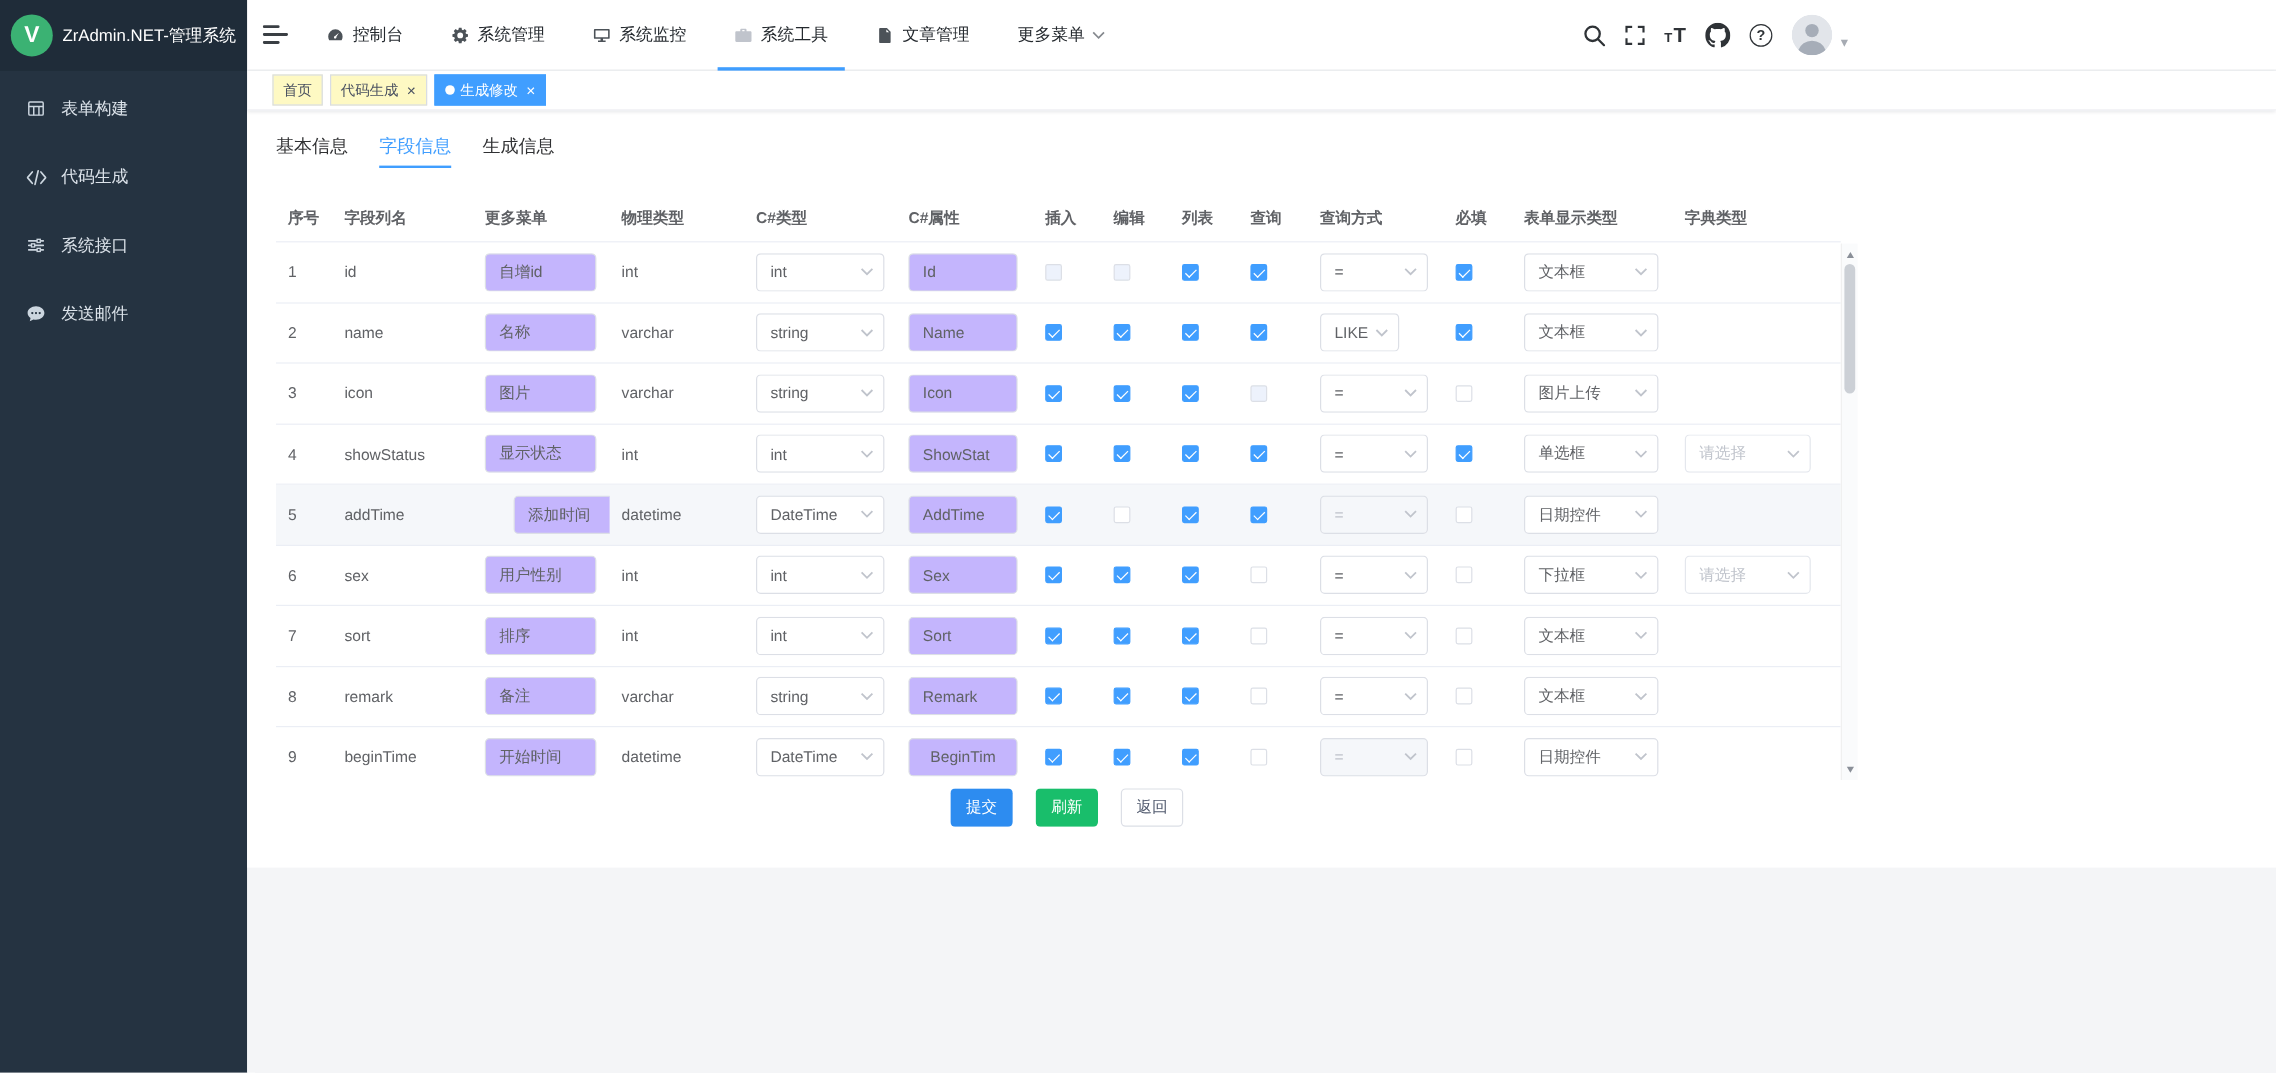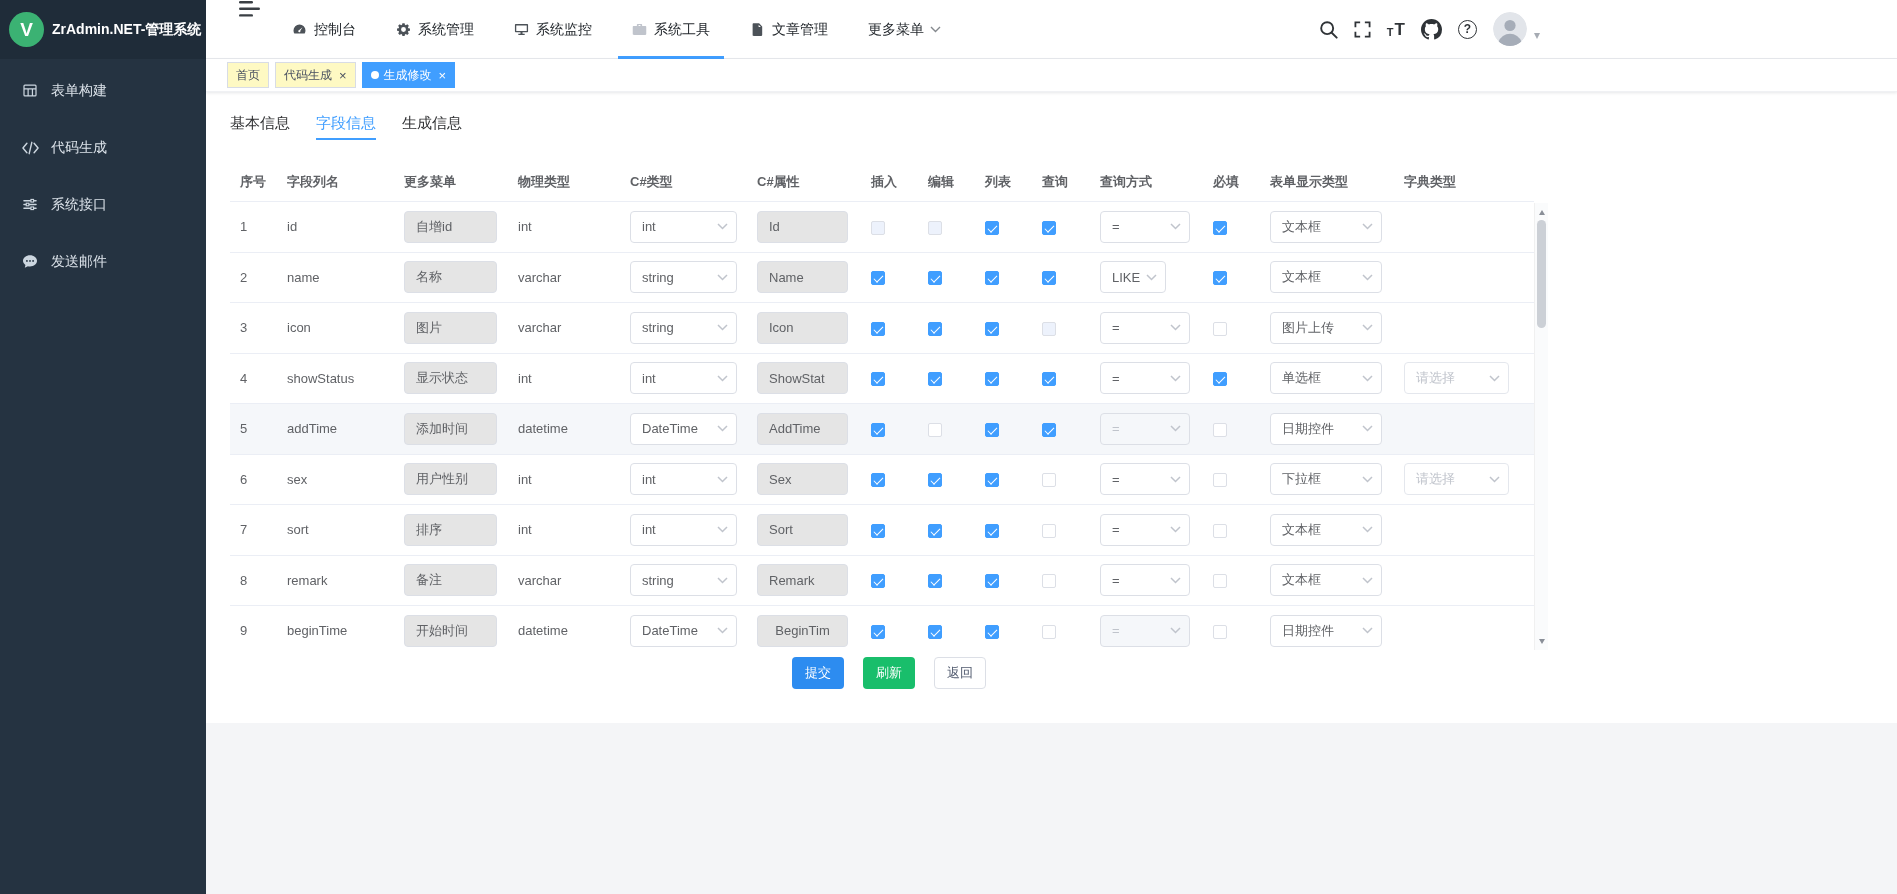--- a/index.html
+++ b/index.html
@@ -4,28 +4,28 @@
 <style>
   *{box-sizing:border-box;margin:0;padding:0}
   html,body{width:1897px;height:894px}
   body{font-family:"Liberation Sans","DejaVu Sans",sans-serif;overflow:hidden;background:#fff}
   .app{display:flex;height:894px}
 
   
   .sidebar{width:206px;background:#253341;flex-shrink:0;display:flex;flex-direction:column}
   .logo{height:59px;background:#1f2c39;display:flex;align-items:center;padding-left:9px;gap:8px}
   .logo-circle{width:35px;height:35px;border-radius:50%;background:#3bb273;color:#fff;font-weight:bold;font-size:19px;display:flex;align-items:center;justify-content:center;flex-shrink:0}
-  .logo-title{color:#fff;font-size:14px;font-weight:bold;white-space:nowrap}
+  .logo-title{color:#fff;font-size:14px;font-weight:normal;white-space:nowrap}
   .s-menu{padding-top:3px}
   .s-item{height:57px;display:flex;align-items:center;padding-left:21px;gap:12px;color:#dce3ea;font-size:14px;cursor:pointer}
   .s-icon{width:18px;height:17px;display:flex;align-items:center;justify-content:center;color:#ccd6df}
 
   
   .main{flex:1;display:flex;flex-direction:column;min-width:0}
-  .topbar{height:59px;border-bottom:1px solid #e8eaee;display:flex;padding:0 357px 0 33px;background:#fff;flex-shrink:0}
+  .topbar{height:59px;border-bottom:1px solid #e8eaee;display:flex;align-items:center;padding:0 357px 0 13px;background:#fff;flex-shrink:0}
   .hamburger{margin-right:12px;cursor:pointer;display:flex;color:#3a3f44}
   .topnav{display:flex;height:59px}
   .nav-item{display:flex;align-items:center;gap:7px;padding:0 20px;font-size:14px;color:#24292e;cursor:pointer;position:relative;white-space:nowrap}
   .nav-item.active::after{content:'';position:absolute;left:6px;right:6px;bottom:0;height:3px;background:#409eff}
   .nav-icon{color:#4c5258;display:flex}
   .nav-item.active .nav-icon{color:#c0c4cc}
   .nav-caret{color:#85898e;display:flex;margin-left:-1px}
   .top-right{margin-left:auto;display:flex;align-items:center;gap:16px}
   .tb-icon{cursor:pointer;display:flex;align-items:center;color:#2f3337}
   .fsize{align-items:flex-end;gap:1px;font-weight:600}
@@ -52,21 +52,21 @@
   
   .table-area{position:relative;width:1318px}
   .thead,.trow{display:grid;grid-template-columns:47px 117px 114px 112px 127px 114px 57px 57px 57px 58px 113px 57px 134px 140px;align-items:center;width:1304px}
   .thead{height:40px;border-bottom:1px solid #ebeef5}
   .th{font-size:13px;font-weight:bold;color:#606266;padding-left:10px;white-space:nowrap}
   .tbody{height:447px;overflow:hidden;width:1304px}
   .trow{height:50.5px;border-bottom:1px solid #ebeef5}
   .trow.hl{background:#f5f7fa}
   .cell{padding-left:10px;overflow:hidden}
   .txt{font-size:13px;color:#606266;white-space:nowrap}
-  .inp{height:32px;border:1px solid #dcdfe6;border-radius:4px;padding:0 11px;font-size:13px;color:#606266;outline:none;background:#e5e5e5;font-family:inherit}
+  .inp{height:32px;border:1px solid #dcdfe6;border-radius:4px;padding:0 11px;font-size:13px;color:#606266;outline:none;background:#c4b5fd;font-family:inherit}
   .sel{height:32px;border:1px solid #dcdfe6;border-radius:4px;background:#fff;display:flex;align-items:center;justify-content:space-between;padding:0 8px 0 11px;cursor:pointer}
   .sel-txt{font-size:13px;color:#606266;white-space:nowrap;overflow:hidden}
   .sel.ctype .sel-txt{max-width:57px}
   .sel.disabled{background:#f5f7fa;cursor:not-allowed}
   .sel.disabled .sel-txt{color:#c0c4cc}
   .sel.ph{border-color:#e4e7ed}
   .sel.ph .sel-txt{color:#c0c4cc}
   .sel-caret{flex-shrink:0}
   .cb{width:14px;height:14px;border:1px solid #dcdfe6;border-radius:2px;background:#fff;display:inline-block;position:relative;cursor:pointer;vertical-align:middle}
   .cb.checked{background:#409eff;border-color:#409eff}
@@ -436,21 +436,21 @@
                     <span class="sel-txt">请选择</span>
                     <svg class="sel-caret" width="11" height="7" viewBox="0 0 11 7">
                       <path d="M1 1l4.5 4.5L10 1" fill="none" stroke="#c0c4cc" stroke-width="1.5"></path>
                     </svg>
                   </div>
                 </div>
   </div>
               <div class="trow hl">
     <div class="cell txt">5</div>
     <div class="cell txt">addTime</div>
-    <div class="cell"><input class="inp" style="width: 93px;" value="添加时间"></div>
+    <div class="cell"><input class="inp" style="width: 93px; margin-left: 24px;" value="添加时间"></div>
     <div class="cell txt">datetime</div>
     <div class="cell">
                   <div class="sel ctype" style="width:107px">
                     <span class="sel-txt">DateTime</span>
                     <svg class="sel-caret" width="11" height="7" viewBox="0 0 11 7">
                       <path d="M1 1l4.5 4.5L10 1" fill="none" stroke="#c0c4cc" stroke-width="1.5"></path>
                     </svg>
                   </div>
                 </div>
     <div class="cell"><input class="inp" style="width: 91px;" value="AddTime"></div>

